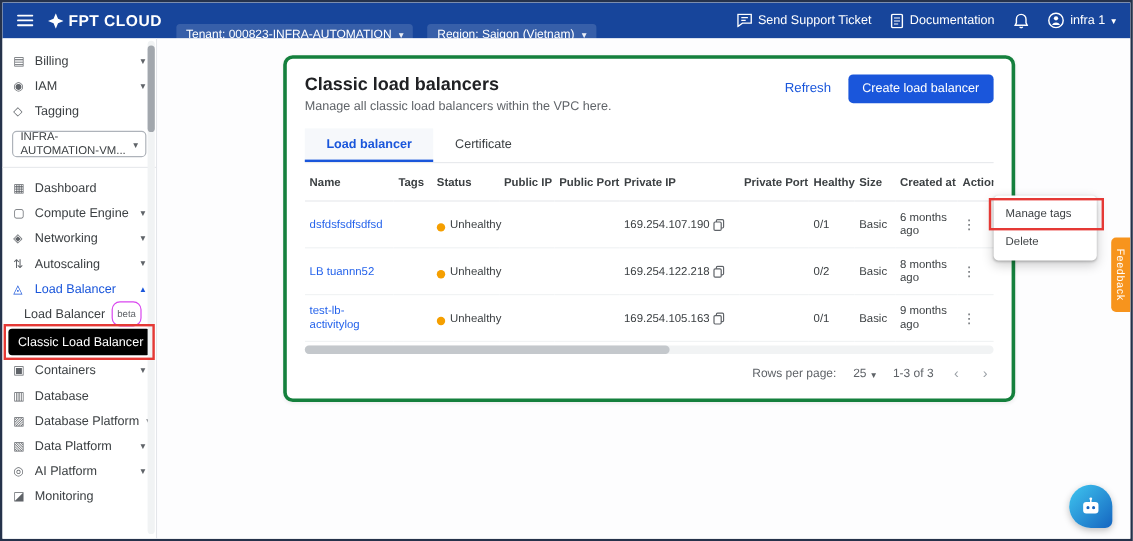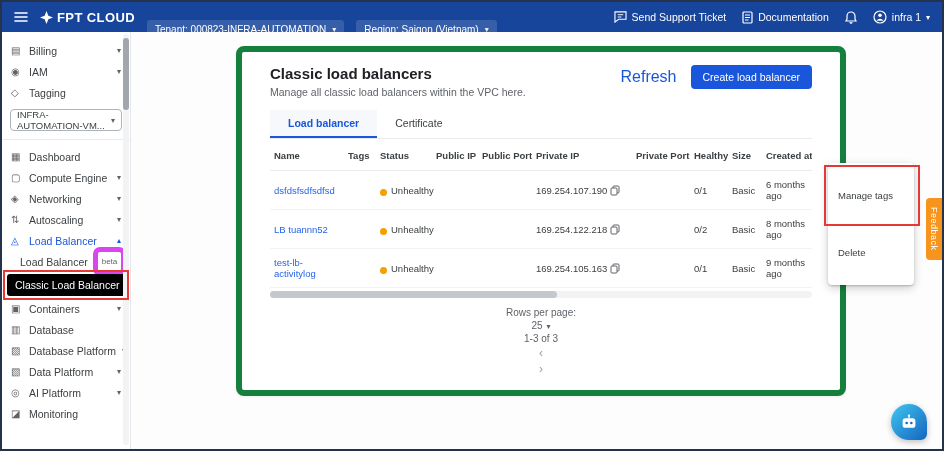--- a/index.html
+++ b/index.html
@@ -19,63 +19,63 @@
   .body-wrap { display:flex; height:417px; }
   .sidebar { position:relative; width:129px; background:#fff; border-right:1px solid #e4e6ea; font-size:10.5px; color:#3c4043; padding-top:8px; flex:none; }
   .side-item { display:flex; align-items:center; gap:6px; height:21px; padding:0 9px; cursor:pointer; white-space:nowrap; }
   .side-item .ic { width:12px; color:#5f6368; font-size:10px; flex:none; }
   .side-item .chev { margin-left:auto; color:#5f6368; font-size:8px; }
   .side-item.lb-parent, .side-item.lb-parent .ic, .side-item.lb-parent .chev { color:#1a56db; }
   .vpc-select { margin:6px 8px 8px; border:1px solid #aeb3ba; border-radius:4px; height:22px; display:flex; align-items:center; gap:4px; padding:0 6px; font-size:9.5px; color:#3c4043; cursor:pointer; }
   .vpc-select .chev { margin-left:auto; font-size:8px; color:#5f6368; }
   .divider { height:1px; background:#e8eaed; margin:2px 0 6px; }
   .sub-item { display:flex; align-items:center; gap:5px; height:21px; padding:0 9px 0 18px; cursor:pointer; white-space:nowrap; }
-  .beta-badge { border:5px solid #d946ef; color:#5f6368; font-size:8px; border-radius:7px; padding:4px 4px; line-height:11px; }
+  .beta-badge { border:1px solid #d946ef; color:#5f6368; font-size:8px; border-radius:7px; padding:4px 4px; line-height:11px; }
   .sub-item.active { position:relative; background:#000000; color:#fff; border-radius:3px; margin:2px 5px; padding:0 8px; height:22px; }
   .red-box { position:absolute; border:2px solid #e53935; pointer-events:none; z-index:60; }
   .sub-item.active .red-box { inset:-4px -4px; }
   .side-scrollbar { position:absolute; top:2px; right:1px; width:6px; height:411px; background:#f1f3f4; border-radius:3px; }
   .side-scrollbar .thumb { position:absolute; top:4px; left:0; width:6px; height:72px; background:#a2a7ad; border-radius:3px; }
 
   .main { position:relative; flex:1; background:#fdfdfe; }
 
   
-  .card { position:absolute; left:105px; top:14px; width:610px; background:#fff; border:6px solid #15803d; border-radius:8px; box-shadow:0 1px 3px rgba(0,0,0,.06); padding:13px 28px 10px; }
+  .card { position:absolute; left:105px; top:14px; width:610px; background:#fff; border:3px solid #15803d; border-radius:8px; box-shadow:0 1px 3px rgba(0,0,0,.06); padding:13px 15px 10px; }
   .card-head { display:flex; align-items:flex-start; }
   .page-title { font-size:15px; font-weight:bold; color:#202124; }
   .page-subtitle { font-size:10.5px; color:#5f6368; margin-top:4px; }
   .head-actions { margin-left:auto; display:flex; align-items:center; gap:14px; }
-  .refresh-btn { color:#1a56db; font-size:16px; cursor:pointer; background:none; border:none; font-family:inherit; }
+  .refresh-btn { color:#1a56db; font-size:11px; cursor:pointer; background:none; border:none; font-family:inherit; }
   .create-btn { background:#1a56db; color:#fff; font-size:10.5px; border:none; border-radius:4px; padding:6px 12px; cursor:pointer; font-family:inherit; }
 
   .tabs { display:flex; margin-top:12px; border-bottom:1px solid #e8eaed; font-size:10.5px; }
   .tab { padding:7px 18px; color:#3c4043; cursor:pointer; }
   .tab.active { color:#1a56db; font-weight:bold; background:#f6f8fb; border-bottom:2px solid #1a56db; }
 
   .table-clip { overflow:hidden; margin-top:2px; }
   table { border-collapse:collapse; table-layout:fixed; width:594px; }
   th { text-align:left; font-size:9.5px; font-weight:bold; color:#3c4043; padding:9px 4px; border-bottom:1px solid #e8eaed; white-space:nowrap; }
   td { font-size:9.5px; color:#3c4043; padding:8px 4px; border-bottom:1px solid #f1f3f4; vertical-align:middle; }
   .name-link { color:#2563eb; cursor:pointer; text-decoration:none; overflow-wrap:break-word; }
   .status-cell { display:flex; align-items:flex-end; gap:4px; white-space:nowrap; }
   .status-dot { width:7px; height:7px; border-radius:50%; background:#f59f00; flex:none; }
   .ip-cell { display:flex; align-items:center; gap:3px; white-space:nowrap; }
   .copy-btn { cursor:pointer; display:inline-flex; flex:none; }
   .dots-btn { color:#5f6368; font-size:11px; cursor:pointer; }
 
   .h-scrollbar { height:7px; background:#f1f3f4; border-radius:4px; margin-top:3px; position:relative; }
   .h-scrollbar .thumb { position:absolute; left:0; top:0; height:7px; width:53%; background:#c4c8cc; border-radius:4px; }
 
-  .pagination { display:flex; justify-content:flex-end; align-items:center; gap:2px; font-size:10px; color:#5f6368; padding:9px 2px 4px;flex-direction:column; }
+  .pagination { display:flex; justify-content:flex-end; align-items:center; gap:14px; font-size:10px; color:#5f6368; padding:9px 2px 4px; }
   .rpp { display:flex; align-items:flex-end; gap:4px; cursor:pointer; }
   .pg-chev { color:#9aa0a6; font-size:12px; cursor:pointer; padding:0 3px; }
 
   
   .context-menu { position:absolute; left:826px; top:161px; width:86px; background:#fff; border-radius:4px; box-shadow:0 1px 2px rgba(0,0,0,.2), 0 3px 10px rgba(0,0,0,.2); padding:4px 0; z-index:50; }
-  .menu-item { position:relative; font-size:9.5px; color:#3c4043; padding:23px 10px; cursor:pointer; white-space:nowrap; }
+  .menu-item { position:relative; font-size:9.5px; color:#3c4043; padding:6px 10px; cursor:pointer; white-space:nowrap; }
   .menu-item .red-box { inset:-2px -6px -2px -4px; }
 
   
   .feedback-tab { position:absolute; right:0; top:196px; background:#f7941d; color:#fff; font-size:9px; writing-mode:vertical-rl; padding:9px 3px; border-radius:4px 0 0 4px; letter-spacing:.5px; cursor:pointer; z-index:40; }
   .ai-bubble { position:absolute; right:15px; bottom:9px; width:36px; height:36px; border-radius:50% 50% 6px 50%; background:linear-gradient(135deg,#3fc6f0 0%,#1565c0 100%); display:flex; align-items:center; justify-content:center; box-shadow:0 2px 6px rgba(0,0,0,.25); cursor:pointer; z-index:40; }
 </style>
 </head>
 <body>
 
 <div class="screen">

